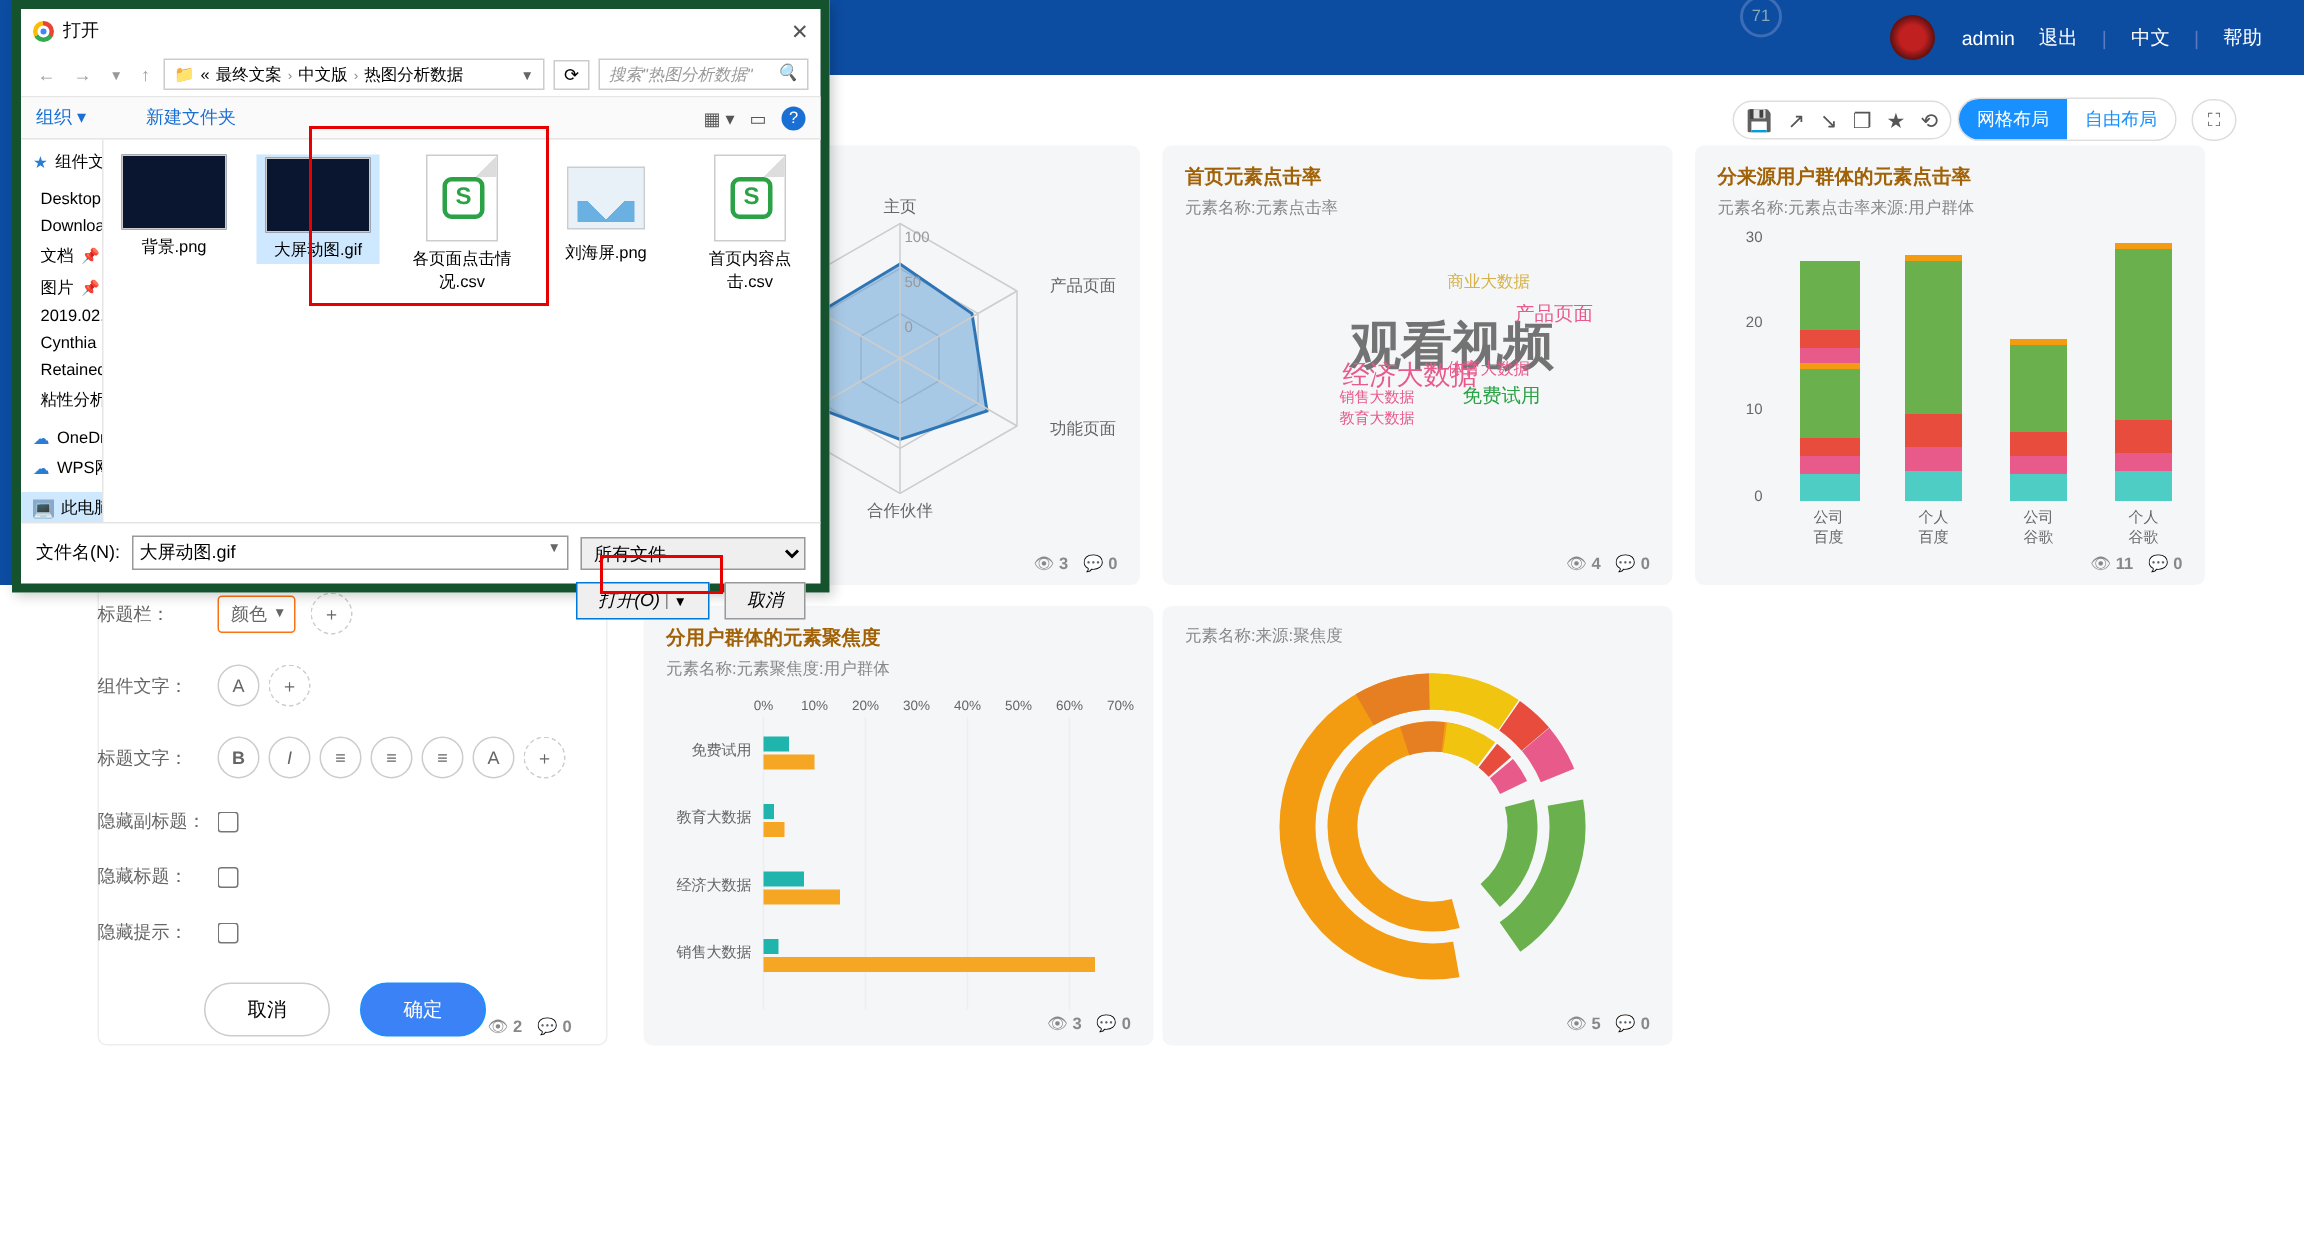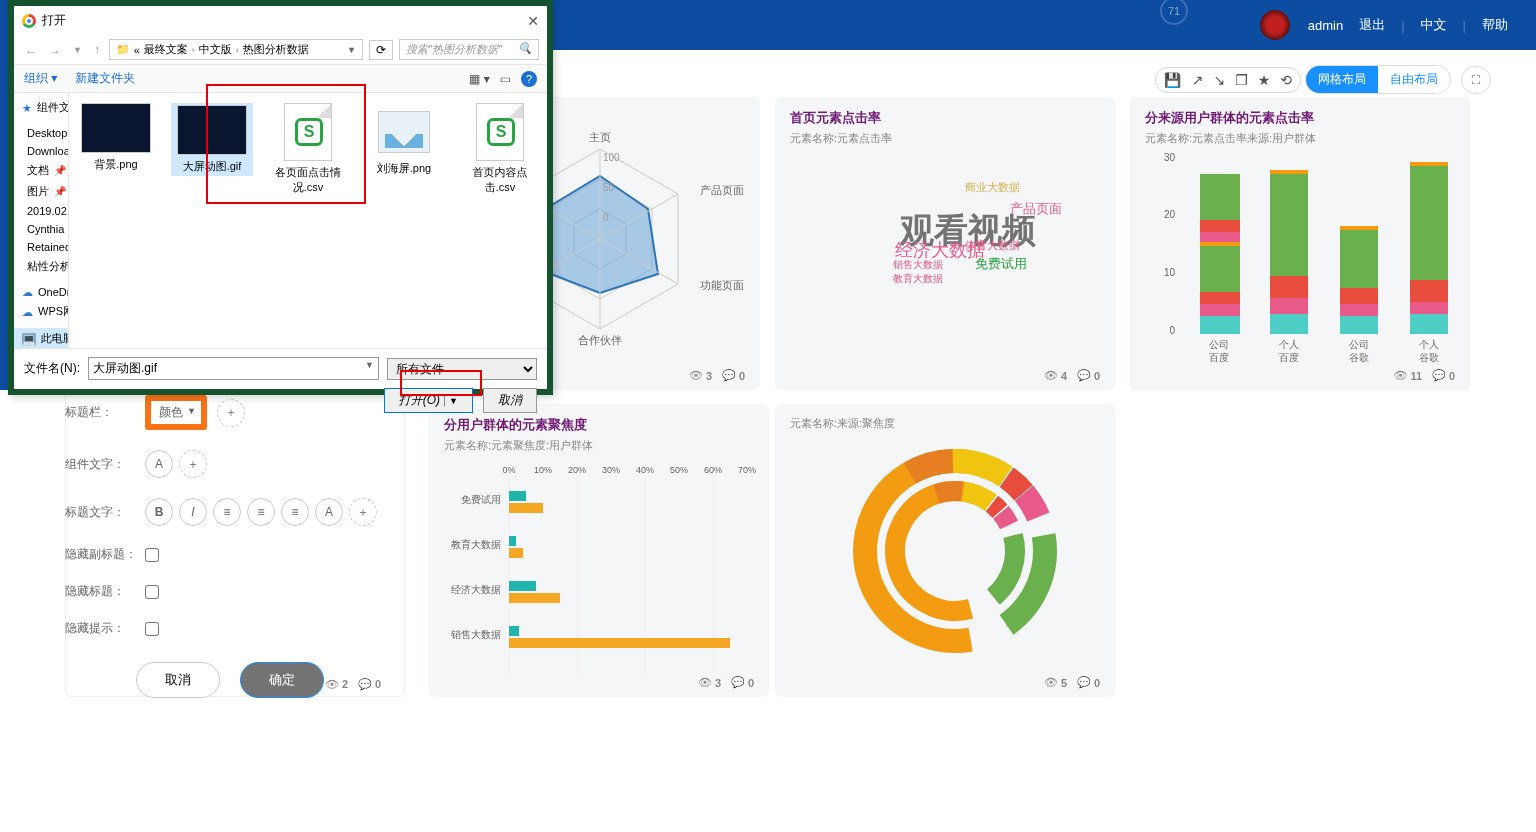--- a/index.html
+++ b/index.html
@@ -20,50 +20,50 @@
 .toolbar .icongrp { display: flex; background: #fff; border: 1px solid #ddd; border-radius: 16px; padding: 4px 8px; gap: 10px; }
 .toolbar .icongrp span { font-size: 14px; color: #555; cursor: pointer; }
 .toolbar .layout-pill { display: flex; border: 1px solid #ddd; border-radius: 16px; overflow: hidden; font-size: 12px; }
 .toolbar .layout-pill span { padding: 5px 12px; cursor: pointer; }
 .toolbar .layout-pill .active { background: #1890ff; color: #fff; }
 .toolbar .layout-pill .inactive { color: #1890ff; background: #fff; }
 .toolbar .expand { border: 1px solid #ddd; border-radius: 16px; width: 30px; height: 28px; display: flex; align-items: center; justify-content: center; margin-left: 6px; font-size: 12px; color: #666; }
 
 
 .card { position: absolute; background: #f5f6f7; border-radius: 6px; padding: 12px 15px; }
-.card h3 { font-size: 13px; font-weight: bold; color: #701a75; margin-bottom: 4px; }
+.card h3 { font-size: 13px; font-weight: bold; color: #a16207; margin-bottom: 4px; }
 .card .sub { font-size: 11px; color: #888; }
 .card .footer { position: absolute; bottom: 8px; right: 15px; font-size: 11px; color: #888; display: flex; gap: 10px; }
 .card .footer span { display: flex; align-items: center; gap: 3px; }
 
 
 .settings { position: absolute; top: 395px; left: 65px; width: 330px; font-size: 12px; color: #666; }
 .settings .row { display: flex; align-items: center; margin-bottom: 20px; }
 .settings .row label { width: 80px; }
 .settings .style-circle { width: 28px; height: 28px; border: 1px solid #ccc; border-radius: 50%; display: inline-flex; align-items: center; justify-content: center; margin-right: 6px; font-size: 12px; }
 .settings .btns { display: flex; gap: 20px; justify-content: center; margin-top: 25px; }
 .settings .btn { padding: 8px 28px; border-radius: 20px; border: 1px solid #ccc; background: #fff; cursor: pointer; font-size: 13px; }
-.settings .btn.primary { background: #737373; color: #fff; border-color: #1890ff; }
+.settings .btn.primary { background: #3b82f6; color: #fff; border-color: #1890ff; }
 .settings input[type=checkbox] { width: 14px; height: 14px; }
 
 .settings-card-footer { position: absolute; top: 678px; left: 325px; font-size: 11px; color: #888; display:flex; gap:10px; }
 
 
 .filedlg { position: absolute; top: 0; left: 8px; width: 545px; height: 395px; background: #fff; border: 6px solid #14532d; box-shadow: 2px 2px 8px rgba(0,0,0,0.2); z-index: 100; font-size: 12px; }
 .filedlg .titlebar { display: flex; align-items: center; padding: 6px 8px; }
 .filedlg .titlebar .chrome-ico { width:14px; height:14px; border-radius:50%; background: conic-gradient(#ea4335 0 120deg,#34a853 120deg 240deg,#fbbc05 240deg 360deg); margin-right:6px; position:relative;}
 .filedlg .titlebar .chrome-ico::after{content:"";position:absolute;inset:3px;border-radius:50%;background:#4285f4;border:2px solid #fff;}
 .filedlg .titlebar .close { margin-left: auto; font-size: 14px; color: #555; }
 .filedlg .navbar { display: flex; align-items: center; padding: 4px 8px; gap: 6px; border-bottom: 1px solid #e5e5e5; }
 .filedlg .navbar .arrow { color: #999; padding: 0 3px; }
 .filedlg .navbar .crumbs { flex: 1; border: 1px solid #ccc; padding: 2px 6px; display: flex; align-items: center; gap: 4px; font-size: 11px; }
 .filedlg .navbar .crumbs .chev { color: #888; font-size: 9px; }
 .filedlg .navbar .refresh { border: 1px solid #ccc; padding: 2px 6px; }
 .filedlg .navbar .search { border: 1px solid #ccc; padding: 2px 6px; width: 140px; color: #999; font-style: italic; font-size: 11px; }
-.filedlg .cmdbar { display: flex; align-items: center; padding: 5px 10px; border-bottom: 1px solid #e5e5e5; background: #fafafa; }
+.filedlg .cmdbar { display: flex; align-items: center; padding: 5px 10px; border-bottom: 1px solid #e5e5e5; background: #fafafa; gap: 22px; }
 .filedlg .cmdbar a { color: #1a6fd4; margin-right: 18px; font-size: 12px; }
 .filedlg .cmdbar .rightico { margin-left: auto; display: flex; gap: 10px; align-items: center; color: #555; }
 .filedlg .body { display: flex; height: 255px; }
 .filedlg .tree { width: 130px; border-right: 1px solid #e5e5e5; padding: 4px 0; overflow: hidden; }
 .filedlg .tree .titem { padding: 3px 8px; display: flex; align-items: center; gap: 5px; font-size: 11px; white-space: nowrap; }
 .filedlg .tree .titem.sel { background: #cde8ff; }
 .filedlg .tree .tico { width: 14px; height: 12px; display: inline-block; }
 .filedlg .tree .tico.star { color: #2b7cd3; }
 .filedlg .tree .tico.drive { background: #2b7cd3; }
 .filedlg .tree .tico.folder { background: #ffd96a; }
@@ -298,21 +298,21 @@
   <div class="footer">
       <span>👁 <b>5</b></span>
       <span>💬 <b>0</b></span>
     </div>
 </div>
 
 <div class="card" style="top:97px;left:65px;width:340px;height:600px;background:#fff;border:1px solid #eee"></div>
 <div class="settings">
   <div class="row">
       <label>标题栏：</label>
-    <span style="border:6px solid #f97316;border-radius:3px;padding:3px 18px 3px 8px;position:relative"><span>颜色</span><span style="position:absolute;right:5px;top:5px;font-size:9px">▼</span></span>
+    <span style="border:1px solid #f97316;border-radius:3px;padding:3px 18px 3px 8px;position:relative"><span>颜色</span><span style="position:absolute;right:5px;top:5px;font-size:9px">▼</span></span>
     <span class="style-circle" style="margin-left:10px;border-style:dashed">＋</span>
   </div>
   <div class="row">
       <label>组件文字：</label>
     <span class="style-circle">A</span>
     <span class="style-circle" style="border-style:dashed">＋</span>
   </div>
   <div class="row">
       <label>标题文字：</label>
     <span class="style-circle">

